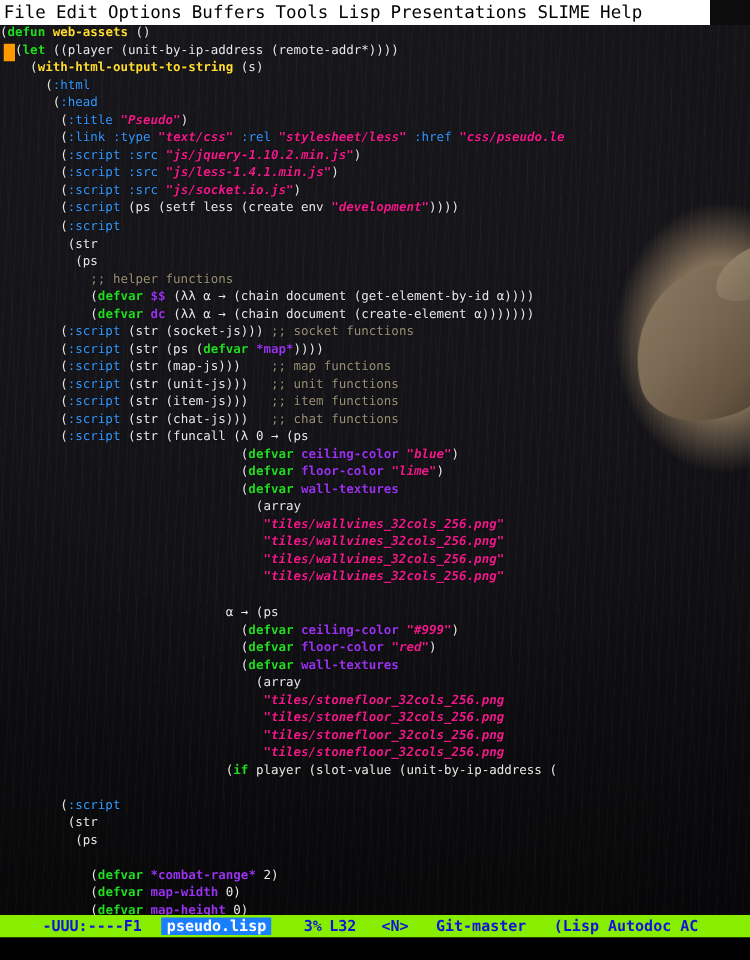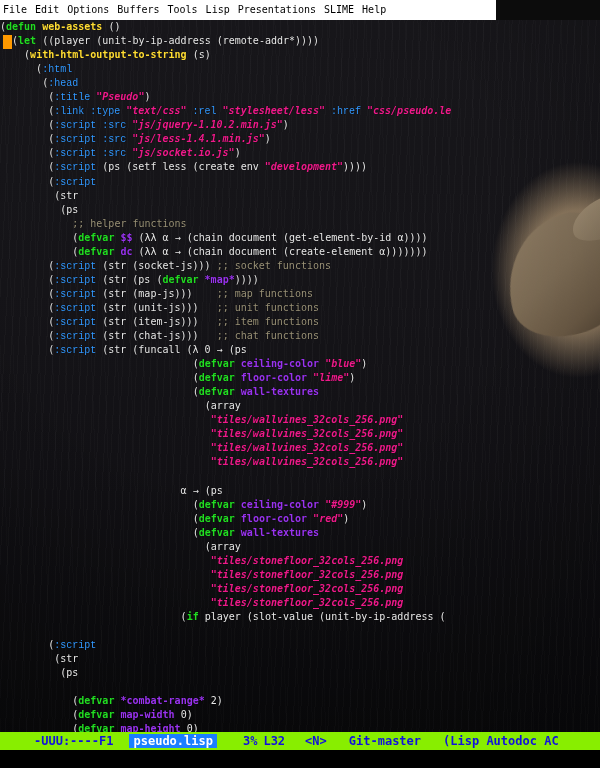--- a/index.html
+++ b/index.html
@@ -13,25 +13,25 @@
     height: 768px;
     overflow: hidden;
     background: #0c0c0c;
     font-family: "DejaVu Sans Mono", "Liberation Mono", monospace;
   }
 
   
   #menubar {
     position: absolute;
     left: 0; top: 0;
-    width: 496px;
+    width: 568px;
     height: 20px;
     background: #ffffff;
     color: #000000;
-    font-size: 10px;
+    font-size: 14px;
     line-height: 20px;
     white-space: nowrap;
     overflow: hidden;
     letter-spacing: 0px;
   }
   #menubar .mi {
     display: inline-block;
     padding: 0 0px;
     margin-right: 8px;
   }
@@ -88,21 +88,21 @@
     line-height: 14.05px;
     white-space: pre;
     color: #ffffff;
     text-shadow: 0 0 1px rgba(0,0,0,0.9);
   }
   #code .ln { display: block; height: 14.05px; }
 
   
   .t-def   { color: #22dd22; font-weight: bold; }
   .t-fname { color: #ffdd33; font-weight: bold; }
-  .t-kw    { color: #3399ff; font-family: Liberation Mono, monospace; }
+  .t-kw    { color: #3399ff; }
   .t-str   { color: #ee1a8a; font-style: italic; font-weight: bold; }
   .t-cmt   { color: #9a9277; }
   .t-var   { color: #9933ee; font-weight: bold; }
   .t-plain { color: #e8e8e8; }
 
   #point {
     position: absolute;
     left: 3px;
     top: 15px;
     width: 9px;

